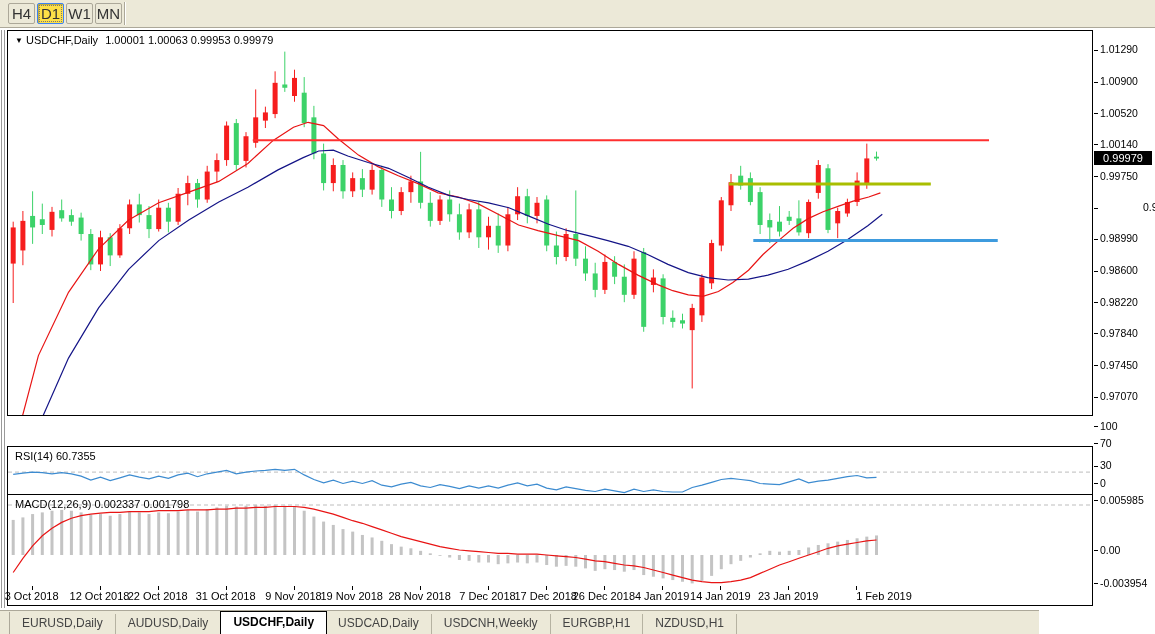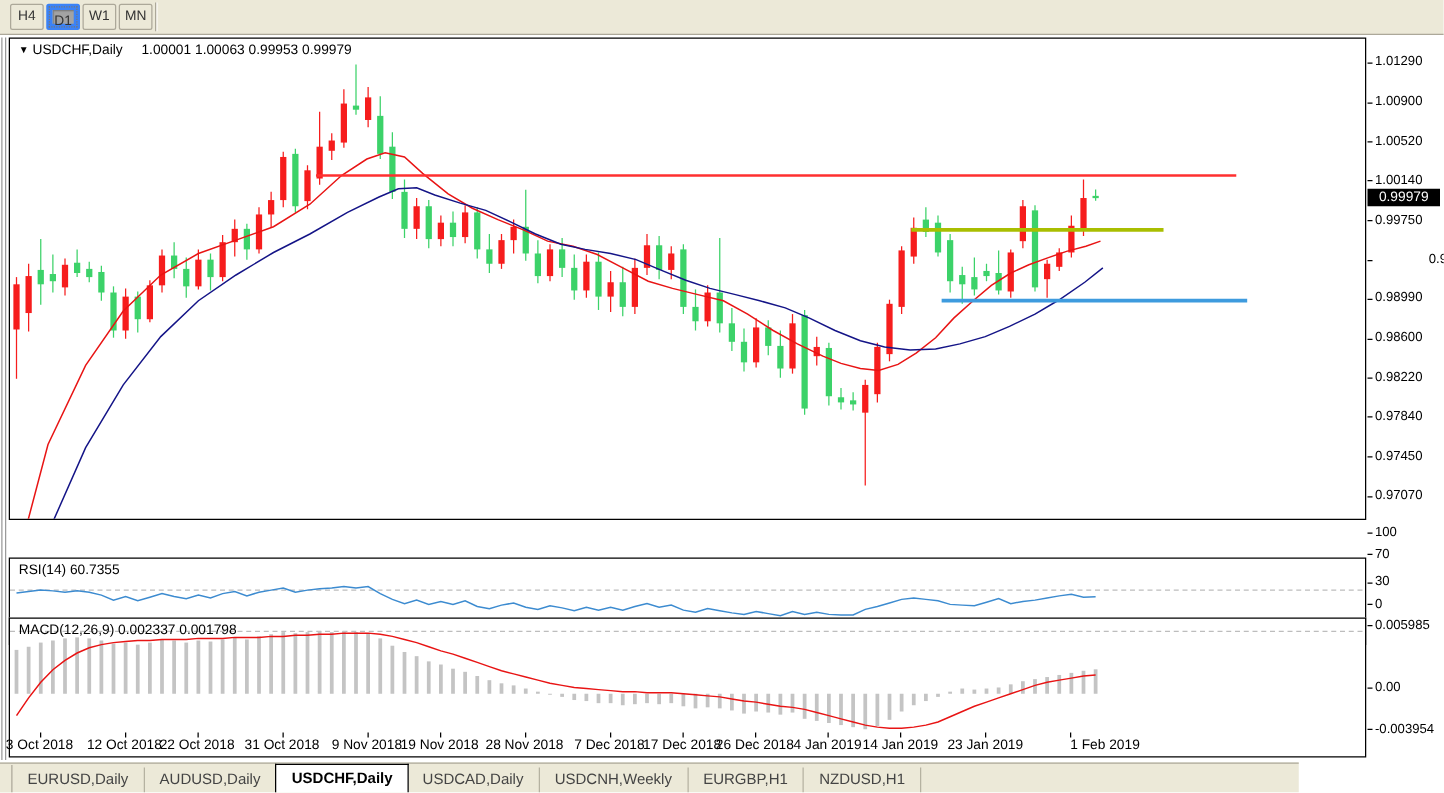--- a/index.html
+++ b/index.html
@@ -1,38 +1,38 @@
 <!DOCTYPE html>
 <html><head>
 <meta charset="utf-8">
 <style>
   * { margin:0; padding:0; box-sizing:border-box; }
   html,body { width:1155px; height:634px; }
   body { position:relative; background:#fff; font-family:"Liberation Sans", sans-serif; overflow:hidden; color:#000; }
 
   
   #toolbar { position:absolute; left:0; top:0; width:1155px; height:28px; background:#ECE9D8; border-bottom:1px solid #ACA899; }
-  .tf-btn { position:absolute; top:3px; width:27px; height:21px; font-size:11px; line-height:19px; text-align:center;
+  .tf-btn { position:absolute; top:3px; width:27px; height:21px; font-size:15px; line-height:19px; text-align:center;
             color:#333; background:#ECE9D8; border:1px solid #ACA899; border-radius:2px; cursor:default; }
-  .tf-btn.active { background:#a3a3a3; border:5px solid #3b82f6; box-shadow:inset 1px 1px 1px rgba(0,0,0,.25); outline:1px dotted #777; outline-offset:-3px; }
+  .tf-btn.active { background:#fde047; border:1px solid #3b82f6; box-shadow:inset 1px 1px 1px rgba(0,0,0,.25); outline:1px dotted #777; outline-offset:-3px; }
   #tb-sep { position:absolute; left:124px; top:2px; width:2px; height:23px; border-left:1px solid #ACA899; border-right:1px solid #fff; }
 
   
   #left-edge { position:absolute; left:1px; top:30px; width:4px; height:578px; border-left:1px solid #9a9a9a; border-right:1px solid #9a9a9a; background:#fff; }
 
   
   .panel { position:absolute; left:7px; width:1086px; background:#fff; border:1px solid #000; }
   #main-panel { top:30px;  height:386px; }
   #rsi-panel  { top:418px; height:70px;margin-top:28px;  }
   #macd-panel { top:494px; height:112px;  }
   .panel svg { position:absolute; left:0; top:0; }
 
   .panel-title { position:absolute; left:7px; top:3px; font-size:11px; white-space:nowrap; z-index:5; background:transparent; }
   .panel-title .tri { font-size:8px; vertical-align:1px; }
-  .panel-title .vals { margin-left:12px; }
+  .panel-title .vals { margin-left:4px; }
 
   
   #price-axis { position:absolute; left:1094px; top:30px; width:61px; height:556px; font-size:10.5px; }
   .axis-label { position:absolute; left:6px; height:13px; line-height:13px; white-space:nowrap; }
   .axis-tick  { position:absolute; left:0; width:4px; height:1px; background:#000; }
   #price-badge { position:absolute; left:0px; width:58px; height:14px; background:#000; color:#fff; font-size:11px; line-height:14px; text-align:center; }
 
   
   #date-axis { position:absolute; left:7px; top:588px; width:1086px; height:20px; font-size:11px; }
   .date-label { position:absolute; top:2px; transform:translateX(-50%); white-space:nowrap; }

